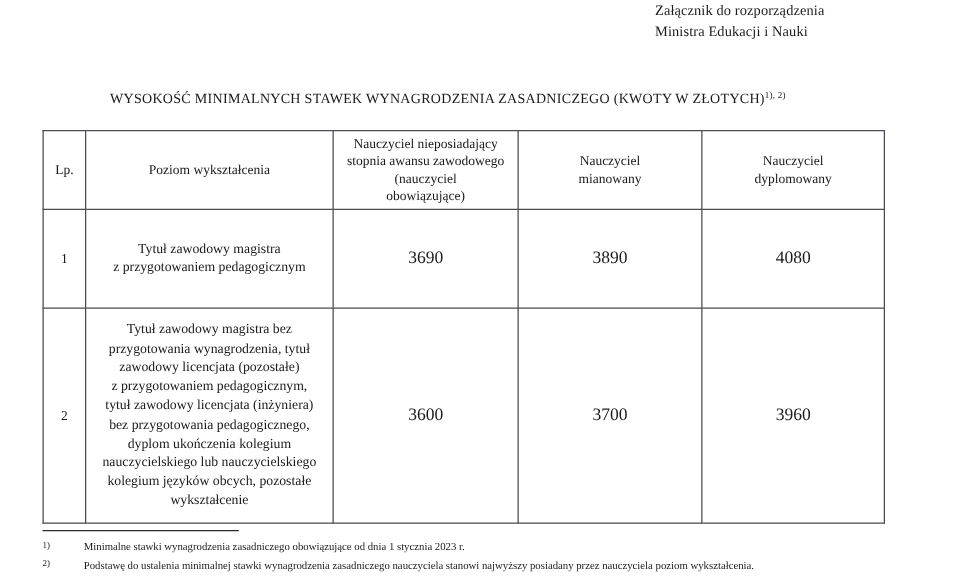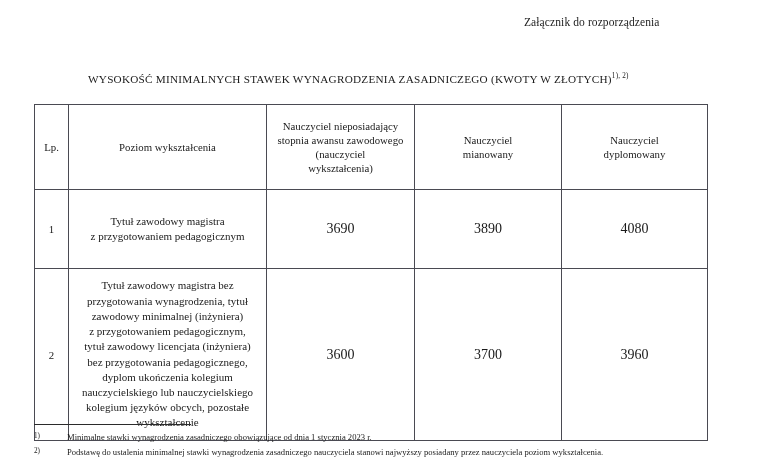--- a/index.html
+++ b/index.html
@@ -12,21 +12,21 @@
     position: relative;
     font-family: "Liberation Serif", "DejaVu Serif", serif;
     color: #1a1a1a;
     overflow: hidden;
   }
 
   
   .doc-header {
     position: absolute;
     left: 524px;
-    top: 14px;
+    top: 1px;
     font-size: 11.5px;
     line-height: 16.5px;
     color: #1c1c1c;
     white-space: nowrap;
   }
   .doc-header div { letter-spacing: 0.1px; }
 
   
   .doc-title {
     position: absolute;
@@ -63,21 +63,21 @@
   .col-level { width: 198px; }
   .col-begin { width: 148px; }
   .col-app   { width: 147px; }
   .col-dipl  { width: 146px; }
 
   .wage-table thead td {
     height: 60px;
     text-align: center;
     font-size: 10.8px;
     line-height: 14px;
-    padding: 14px 5px;
+    padding: 3px 5px;
   }
   .th-inner { display: block; }
 
   .cell-num {
     text-align: center;
     font-size: 10.8px;
   }
   .cell-amount {
     text-align: center;
     font-size: 14px;
@@ -123,20 +123,21 @@
     line-height: 12px;
     padding-top: 0px;
   }
   .footnote .fn-text { flex: 1 1 auto; }
 </style>
 </head>
 <body>
 
 <div class="doc-header">
   <div>Załącznik do rozporządzenia</div>
+  <div>Ministra Edukacji i Nauki</div>
 </div>
 
 <div class="doc-title"><span>WYSOKOŚĆ MINIMALNYCH STAWEK WYNAGRODZENIA ZASADNICZEGO (KWOTY W ZŁOTYCH)</span><span class="sup">1), 2)</span></div>
 
 <table class="wage-table">
   <colgroup>
     <col class="col-lp">
     <col class="col-level">
     <col class="col-begin">
     <col class="col-app">
@@ -147,21 +148,21 @@
       <td>
         <span class="th-inner">Lp.</span>
       </td>
       <td>
         <span class="th-inner">Poziom wykształcenia</span>
       </td>
       <td>
         <span class="th-inner">Nauczyciel nieposiadający</span>
         <span class="th-inner">stopnia awansu zawodowego</span>
         <span class="th-inner">(nauczyciel</span>
-        <span class="th-inner">wykształcenia)</span>
+        <span class="th-inner">obowiązujące)</span>
       </td>
       <td>
         <span class="th-inner">Nauczyciel</span>
         <span class="th-inner">mianowany</span>
       </td>
       <td>
         <span class="th-inner">Nauczyciel</span>
         <span class="th-inner">dyplomowany</span>
       </td>
     </tr>
@@ -175,21 +176,21 @@
       </td>
       <td class="cell-amount">3690</td>
       <td class="cell-amount">3890</td>
       <td class="cell-amount">4080</td>
     </tr>
     <tr class="row-2">
       <td class="cell-num">2</td>
       <td class="cell-level">
         <span class="ln">Tytuł zawodowy magistra bez</span>
         <span class="ln">przygotowania wynagrodzenia, tytuł</span>
-        <span class="ln">zawodowy minimalnej (inżyniera)</span>
+        <span class="ln">zawodowy licencjata (pozostałe)</span>
         <span class="ln">z przygotowaniem pedagogicznym,</span>
         <span class="ln">tytuł zawodowy licencjata (inżyniera)</span>
         <span class="ln">bez przygotowania pedagogicznego,</span>
         <span class="ln">dyplom ukończenia kolegium</span>
         <span class="ln">nauczycielskiego lub nauczycielskiego</span>
         <span class="ln">kolegium języków obcych, pozostałe</span>
         <span class="ln">wykształcenie</span>
       </td>
       <td class="cell-amount">3600</td>
       <td class="cell-amount">3700</td>

